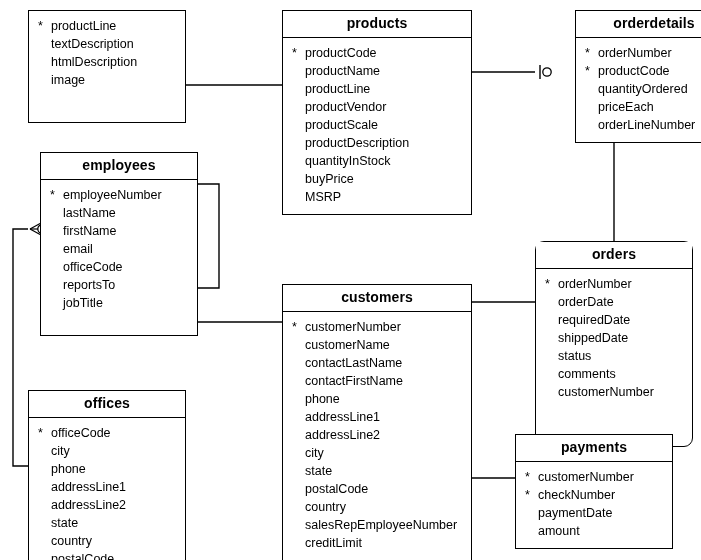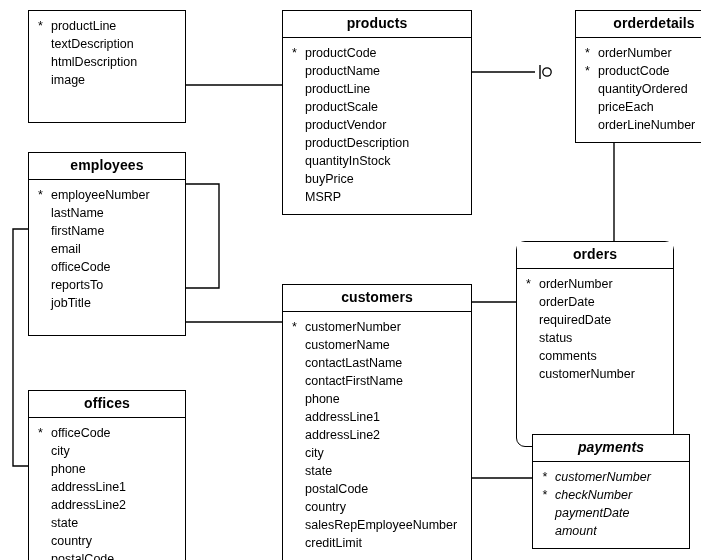--- a/index.html
+++ b/index.html
@@ -142,39 +142,39 @@
           <div class="attr"><span>htmlDescription</span></div>
           <div class="attr"><span>image</span></div>
         </div>
       </div>
       <div class="entity" style="left: 282px; top: 10px; width: 190px; height: 205px;">
         <div class="entity-header">products</div>
         <div class="entity-body">
           <div class="attr"><span class="pk-mark">*</span><span>productCode</span></div>
           <div class="attr"><span>productName</span></div>
           <div class="attr"><span>productLine</span></div>
+          <div class="attr"><span>productVendor</span></div>
           <div class="attr"><span>productScale</span></div>
-          <div class="attr"><span>productVendor</span></div>
           <div class="attr"><span>productDescription</span></div>
           <div class="attr"><span>quantityInStock</span></div>
           <div class="attr"><span>buyPrice</span></div>
           <div class="attr"><span>MSRP</span></div>
         </div>
       </div>
       <div class="entity" style="left: 535px; top: 10px; width: 158px; height: 133px; margin-left: 40px;">
         <div class="entity-header">orderdetails</div>
         <div class="entity-body">
           <div class="attr"><span class="pk-mark">*</span><span>orderNumber</span></div>
           <div class="attr"><span class="pk-mark">*</span><span>productCode</span></div>
           <div class="attr"><span>quantityOrdered</span></div>
           <div class="attr"><span>priceEach</span></div>
           <div class="attr"><span>orderLineNumber</span></div>
         </div>
       </div>
-      <div class="entity" style="left: 28px; top: 152px; width: 158px; height: 184px;">
+      <div class="entity" style="left: 40px; top: 152px; width: 158px; height: 184px;">
         <div class="entity-header">employees</div>
         <div class="entity-body">
           <div class="attr"><span class="pk-mark">*</span><span>employeeNumber</span></div>
           <div class="attr"><span>lastName</span></div>
           <div class="attr"><span>firstName</span></div>
           <div class="attr"><span>email</span></div>
           <div class="attr"><span>officeCode</span></div>
           <div class="attr"><span>reportsTo</span></div>
           <div class="attr"><span>jobTitle</span></div>
         </div>
@@ -190,46 +190,47 @@
           <div class="attr"><span>addressLine1</span></div>
           <div class="attr"><span>addressLine2</span></div>
           <div class="attr"><span>city</span></div>
           <div class="attr"><span>state</span></div>
           <div class="attr"><span>postalCode</span></div>
           <div class="attr"><span>country</span></div>
           <div class="attr"><span>salesRepEmployeeNumber</span></div>
           <div class="attr"><span>creditLimit</span></div>
         </div>
       </div>
-      <div class="entity" style="left: 516px; top: 241px; width: 158px; height: 206px; border-radius: 9px;">
+      <div class="entity" style="left: 535px; top: 241px; width: 158px; height: 206px; border-radius: 9px;">
         <div class="entity-header">orders</div>
         <div class="entity-body">
           <div class="attr"><span class="pk-mark">*</span><span>orderNumber</span></div>
           <div class="attr"><span>orderDate</span></div>
           <div class="attr"><span>requiredDate</span></div>
+          <div class="attr"><span>shippedDate</span></div>
           <div class="attr"><span>status</span></div>
           <div class="attr"><span>comments</span></div>
           <div class="attr"><span>customerNumber</span></div>
         </div>
       </div>
       <div class="entity" style="left: 28px; top: 362px; width: 158px; height: 188px; margin-top: 28px;">
         <div class="entity-header">offices</div>
         <div class="entity-body">
           <div class="attr"><span class="pk-mark">*</span><span>officeCode</span></div>
           <div class="attr"><span>city</span></div>
           <div class="attr"><span>phone</span></div>
           <div class="attr"><span>addressLine1</span></div>
           <div class="attr"><span>addressLine2</span></div>
           <div class="attr"><span>state</span></div>
           <div class="attr"><span>country</span></div>
           <div class="attr"><span>postalCode</span></div>
           <div class="attr"><span>territory</span></div>
         </div>
       </div>
-      <div class="entity" style="left: 532px; top: 434px; width: 158px; height: 115px; font-style: italic;">
+      <div class="entity" style="left: 515px; top: 434px; width: 158px; height: 115px;">
         <div class="entity-header">payments</div>
         <div class="entity-body">
           <div class="attr"><span class="pk-mark">*</span><span>customerNumber</span></div>
           <div class="attr"><span class="pk-mark">*</span><span>checkNumber</span></div>
           <div class="attr"><span>paymentDate</span></div>
           <div class="attr"><span>amount</span></div>
         </div>
       </div>
     </div>
 </div>

